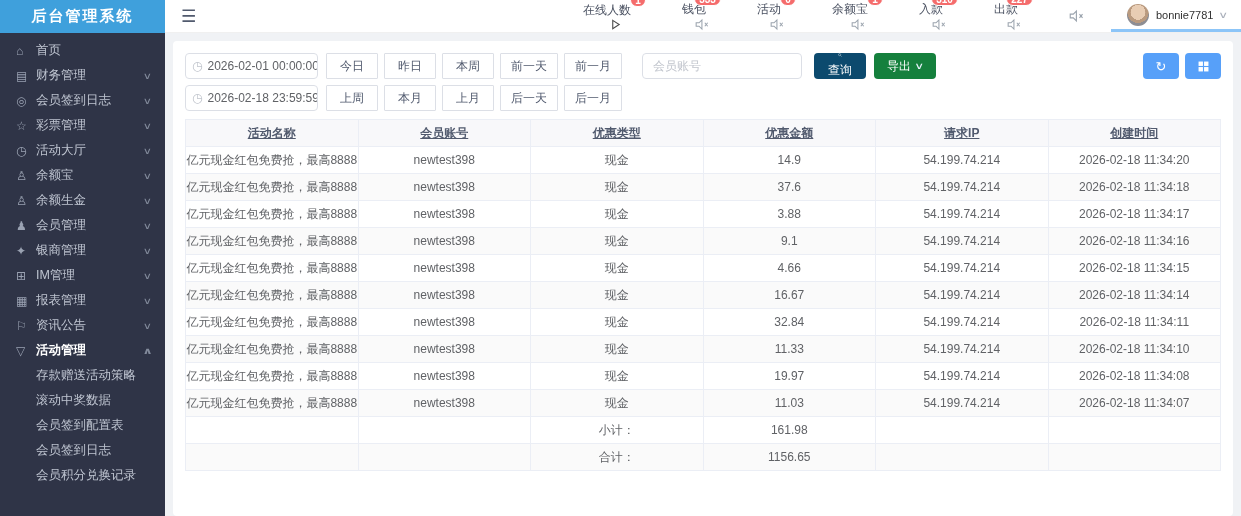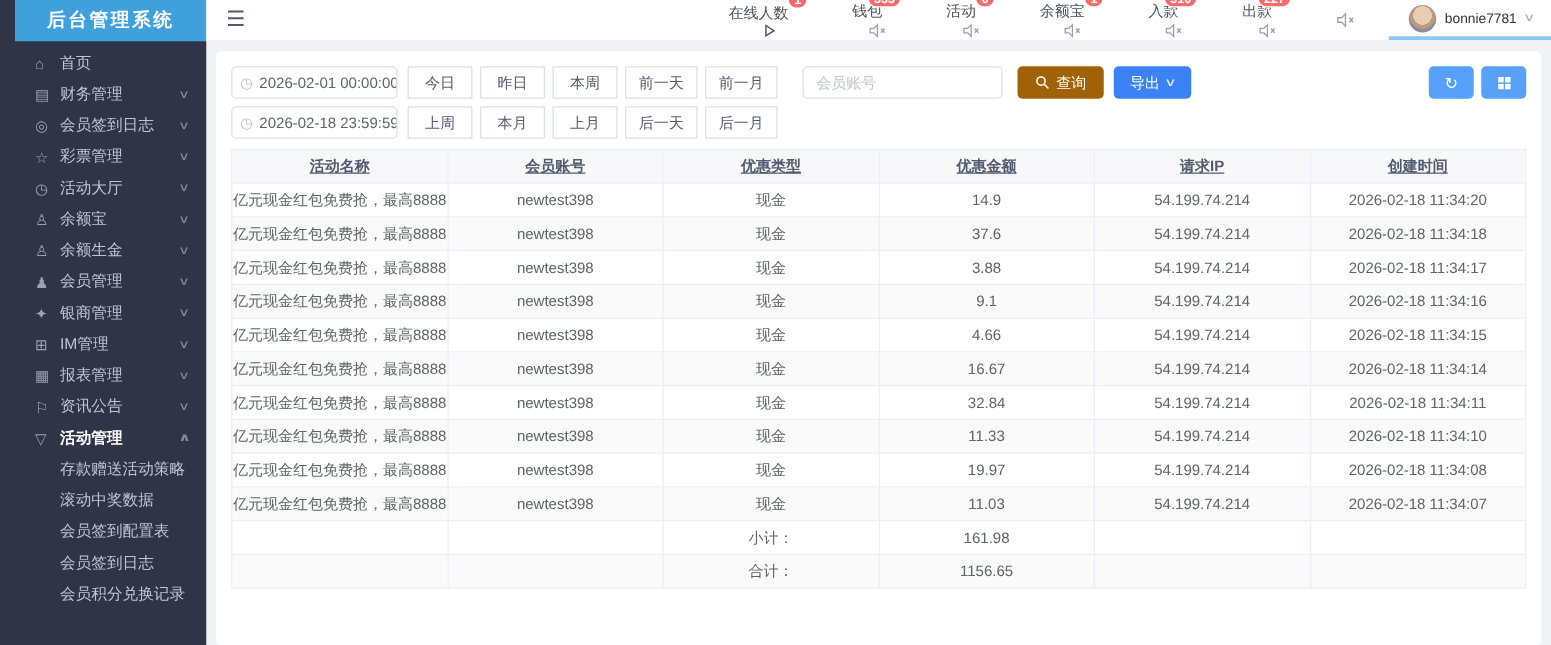--- a/index.html
+++ b/index.html
@@ -1,21 +1,21 @@
 <!DOCTYPE html>
 <html><head>
 <meta charset="utf-8">
 <style>
   * { margin:0; padding:0; box-sizing:border-box; }
   html,body { width:1241px; height:516px; overflow:hidden;
     font-family:"Liberation Sans","DejaVu Sans",sans-serif; background:#f0f2f5; }
   .app { display:flex; width:100%; height:100%; }
 
   
-  .sidebar { width:165px; min-width:165px; height:100%; background:#2f3447; display:flex; flex-direction:column;padding-left:12px; }
+  .sidebar { width:165px; min-width:165px; height:100%; background:#2f3447; display:flex; flex-direction:column; }
   .logo { height:33px; background:#3fa0dc; color:#fff; font-size:15px; font-weight:bold;
     display:flex; align-items:center; justify-content:center; letter-spacing:2px; }
   .side-nav { flex:1; padding-top:5px; overflow:hidden; }
   .side-item, .side-sub { height:25px; display:flex; align-items:center; padding:0 14px 0 16px;
     color:#bfc5d1; font-size:12.5px; cursor:pointer; white-space:nowrap; }
   .side-item .s-icon { width:20px; font-size:12px; color:#9aa2b2; flex:none; }
   .side-item .s-label { flex:1; }
   .side-item .s-chev { font-size:9px; color:#828a9b; transform:scaleX(1.4); }
   .side-item.active { color:#ffffff; font-weight:bold; }
   .side-sub { padding-left:36px; }
@@ -56,22 +56,22 @@
   .dtext { font-size:12px; color:#606266; white-space:nowrap; }
   .qbtns { display:flex; margin-left:8px; }
   .qbtn { height:26px; min-width:52px; padding:0 10px; margin-right:6px; background:#fff;
     border:1px solid #dcdfe6; border-radius:1px; font-size:12px; color:#515a6e; cursor:pointer;
     font-family:inherit; white-space:nowrap; }
   .acct { width:160px; height:26px; border:1px solid #dcdfe6; border-radius:4px; font-size:12px;
     color:#606266; padding:0 10px; margin-left:14px; outline:none; font-family:inherit; }
   .acct::placeholder { color:#c0c4cc; }
   .btn { height:26px; border:none; border-radius:4px; color:#fff; font-size:12px; cursor:pointer;
     display:inline-flex; align-items:center; justify-content:center; gap:5px; font-family:inherit; }
-  .btn-search { background:#a16207; padding:0 14px; margin-left:12px; }
-  .btn-export { background:#3b82f6; padding:0 13px; margin-left:8px; }
+  .btn-search { background:#0c4a6e; padding:0 14px; margin-left:12px;flex-direction:column; }
+  .btn-export { background:#15803d; padding:0 13px; margin-left:8px; }
   .btn-export .u-chev { color:#eaf2ff; }
   .right-tools { position:absolute; top:12px; right:12px; display:flex; gap:6px; }
   .sq-btn { width:36px; height:26px; background:#57a0f9; border:none; border-radius:4px; color:#fff;
     cursor:pointer; display:flex; align-items:center; justify-content:center; font-size:13px; }
 
   
   table { width:100%; border-collapse:collapse; margin-top:8px; table-layout:fixed;
     border:1px solid #ebeef5; }
   th, td { border:1px solid #ebeef5; height:27px; text-align:center; font-size:12px;
     color:#606266; overflow:hidden; white-space:nowrap; }

